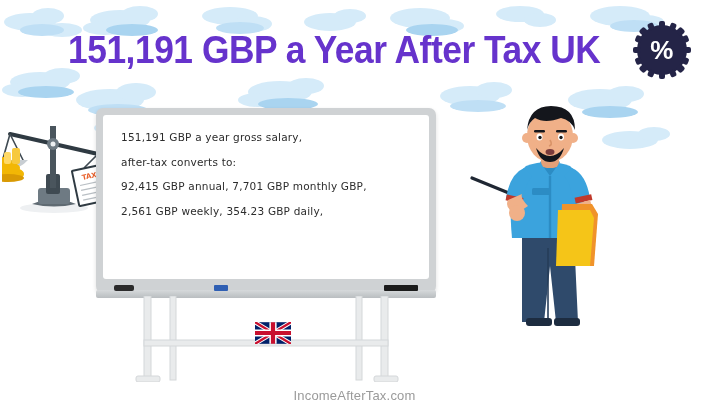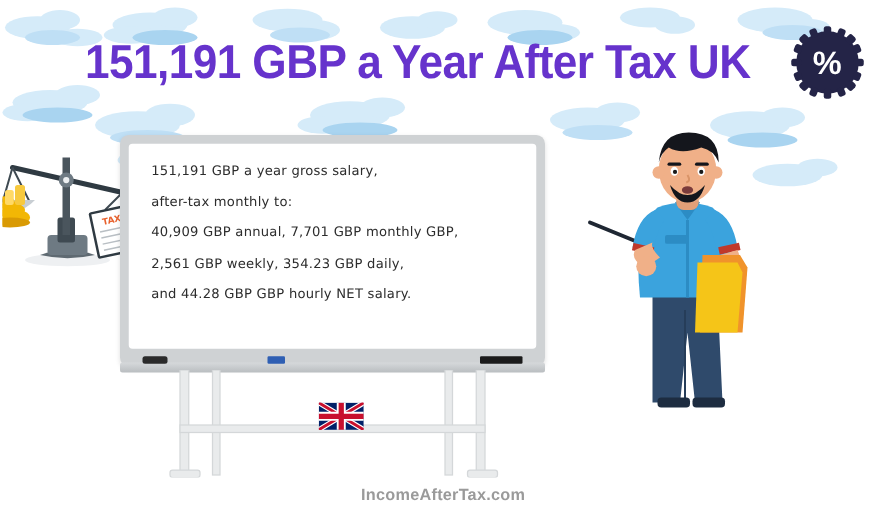--- a/index.html
+++ b/index.html
@@ -157,21 +157,21 @@
     width: 160px; height: 230px;
   }
 
   
   .footer {
     position: absolute;
     left: 0; top: 388px;
     width: 709px;
     text-align: center;
     font-size: 13px;
-    font-weight: bold;
+    font-weight: normal;
     color: #9a9a9a;
     letter-spacing: 0.2px;
   }
 </style>
 </head>
 <body>
 
 <div id="page">
 
   <svg class="cloud-layer" viewBox="0 0 709 200">
@@ -337,24 +337,23 @@
         <line x1="78" y1="86" x2="100" y2="86"></line>
       </g>
     </g>
   </svg>
 
   <div class="board-wrap">
     <div class="board-frame"></div>
     <div class="board-face">
       <div class="board-lines">
         <div class="board-line">151,191 GBP a year gross salary,</div>
-        <div class="board-line">after-tax monthly to:</div>
-        <div class="board-line">40,909 GBP annual, 7,701 GBP monthly GBP,</div>
+        <div class="board-line">after-tax converts to:</div>
+        <div class="board-line">92,415 GBP annual, 7,701 GBP monthly GBP,</div>
         <div class="board-line">2,561 GBP weekly, 354.23 GBP daily,</div>
-        <div class="board-line">and 44.28 GBP GBP hourly NET salary.</div>
       </div>
     </div>
   </div>
 
   <div class="tray">
     <div class="tray-eraser"></div>
     <div class="tray-marker-blue"></div>
     <div class="tray-marker-black"></div>
   </div>
 

